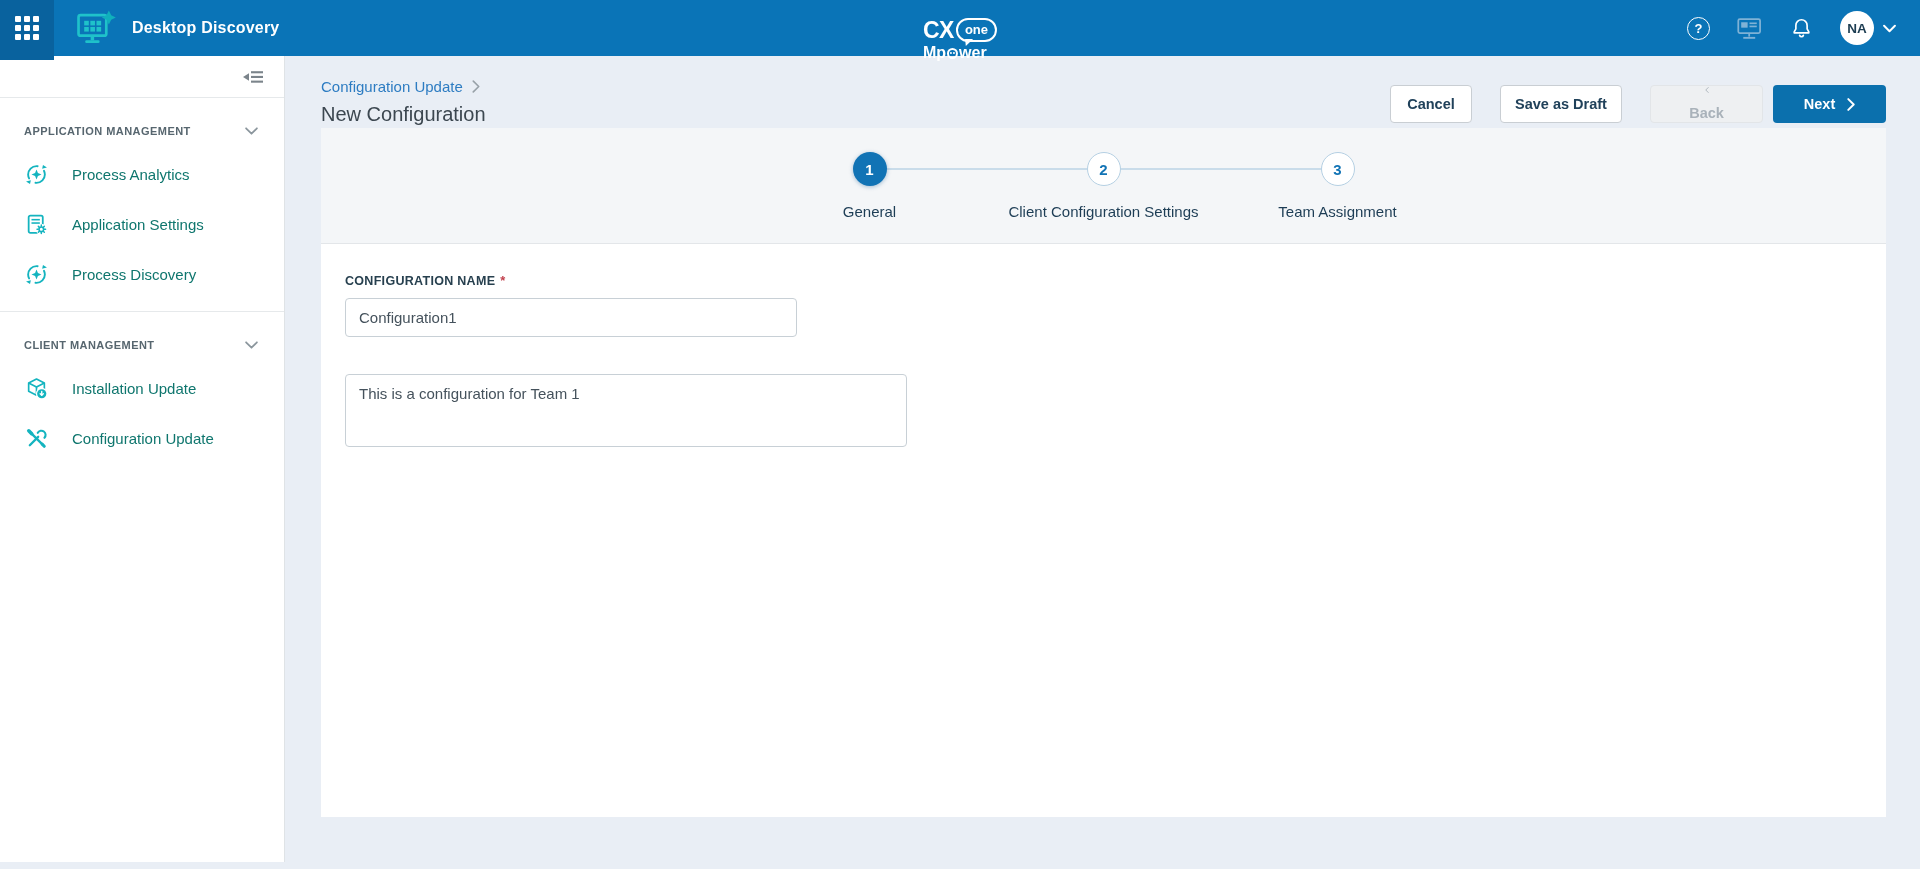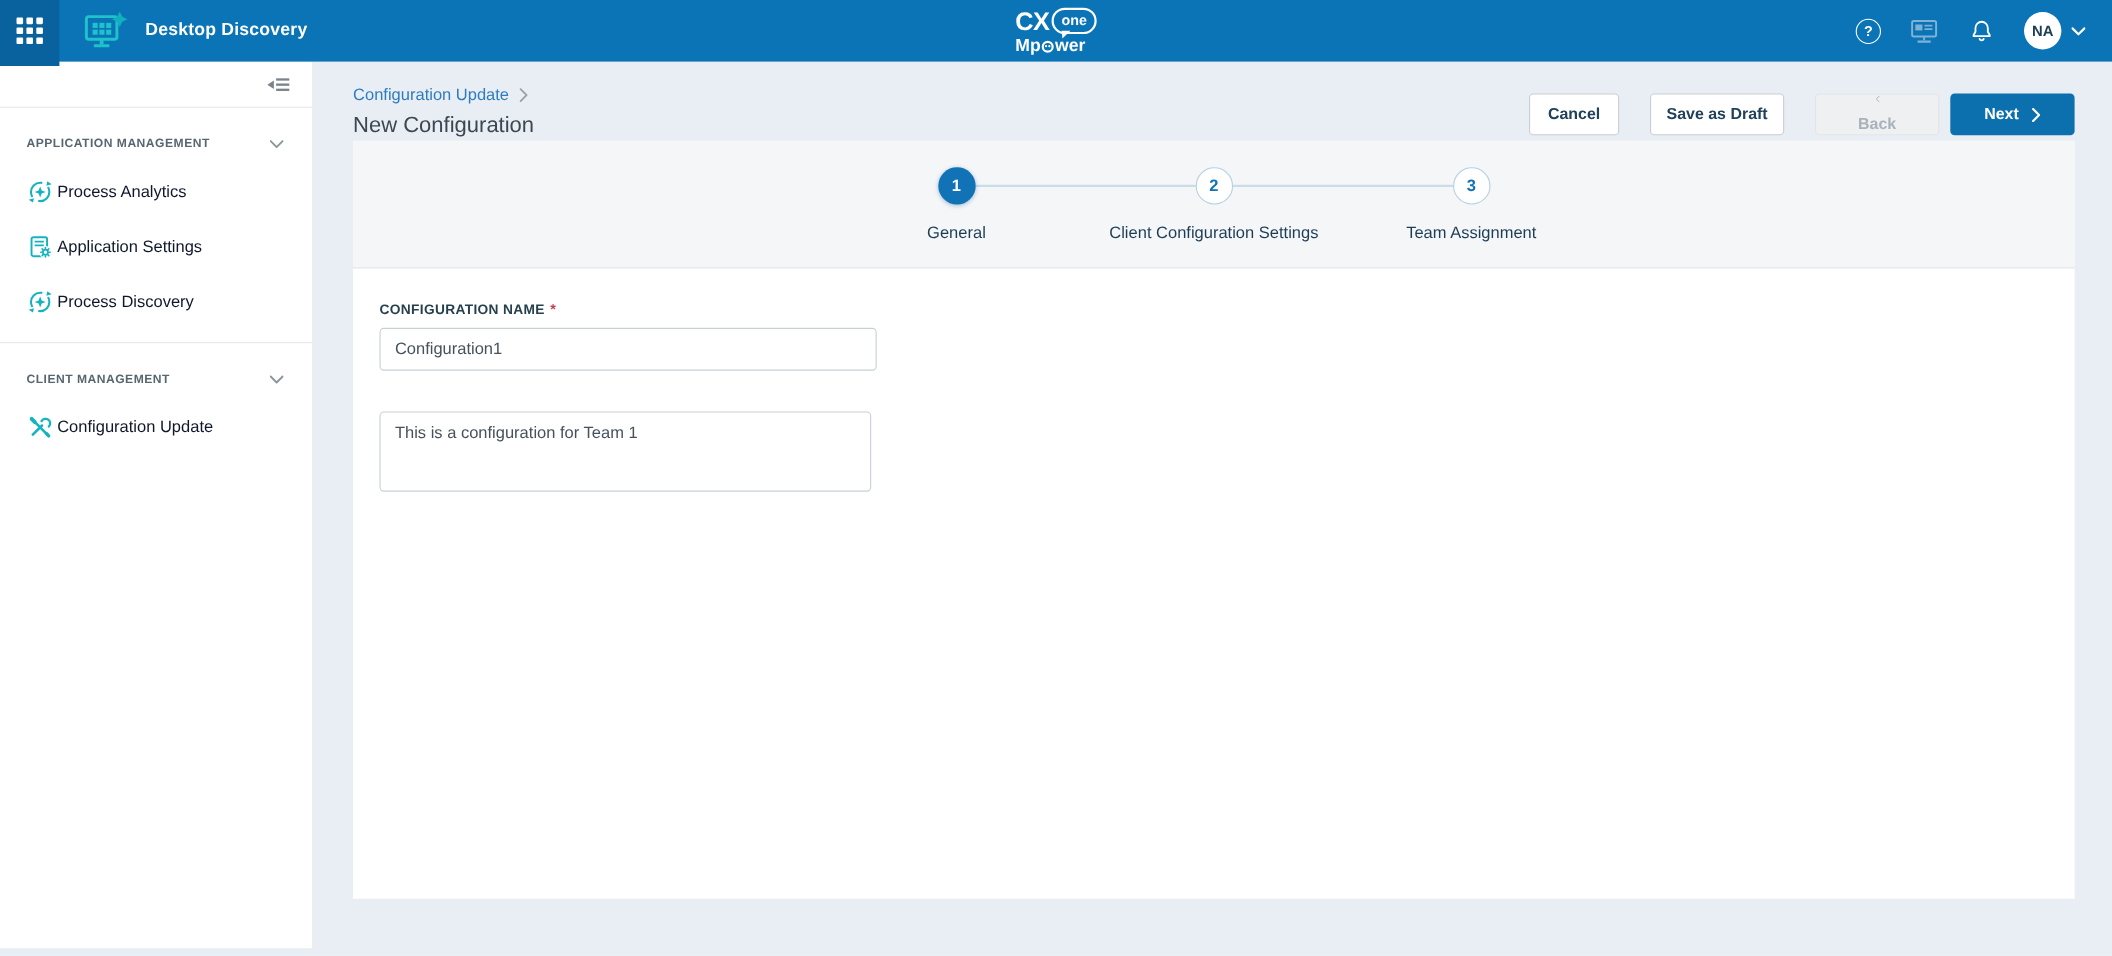--- a/index.html
+++ b/index.html
@@ -11,21 +11,21 @@
   }
 
   
   .topbar { height:56px; background:#0a74b7; display:flex; align-items:center; position:relative; color:#fff; }
   .waffle { width:54px; height:63px; background:#09629e; display:flex; align-items:center; justify-content:center; cursor:pointer; }
   .waffle-grid { display:grid; grid-template-columns:repeat(3,6px); grid-gap:3px; }
   .waffle-grid span { width:6px; height:6px; background:#fff; border-radius:1px; }
   .app-badge { margin-left:21px; display:flex; }
   .app-title { font-size:16px; font-weight:700; margin-left:15px; letter-spacing:.2px; }
 
-  .logo { position:absolute; left:50%; transform:translateX(-50%); top:7px; line-height:1; }
+  .logo { position:absolute; left:50%; transform:translateX(-50%); top:18px; line-height:1; }
   .logo-line1 { display:flex; align-items:center; font-weight:700; }
   .logo-cx { font-size:23px; font-weight:700; letter-spacing:-.5px; }
   .logo-one { border:2px solid #fff; border-radius:12px; font-size:13px; font-weight:700; padding:3px 7px 4px; margin-left:2px; position:relative; }
   .logo-one::after { content:""; position:absolute; left:6px; bottom:-6px; width:0; height:0;
       border-left:3px solid transparent; border-right:5px solid transparent; border-top:7px solid #fff; transform:skewX(-18deg); }
   .logo-line2 { font-size:16px; font-weight:700; margin-top:3px; display:flex; align-items:center; }
   .robot-o { width:11px; height:11px; border:2px solid #fff; border-radius:50%; display:inline-block; position:relative; margin:1px 1px 0; }
   .robot-o::before, .robot-o::after { content:""; position:absolute; width:2px; height:2px; background:#fff; border-radius:50%; top:2px; }
   .robot-o::before { left:1px; } .robot-o::after { right:1px; }
 
@@ -38,21 +38,21 @@
   
   .layout { display:flex; height:806px; }
 
   
   .sidebar { width:285px; min-width:285px; background:#fff; border-right:1px solid #dfe3e6; }
   .sidebar-top { height:42px; display:flex; align-items:center; justify-content:flex-end; padding-right:20px; border-bottom:1px solid #e6e9eb; }
   .collapse-btn { cursor:pointer; display:flex; }
   .side-section { padding-top:23px; }
   .side-header { display:flex; align-items:center; justify-content:space-between; padding:0 26px 0 24px; height:20px;
       color:#57666f; font-size:11px; font-weight:700; letter-spacing:.45px; cursor:pointer; margin-bottom:8px;gap:46px; }
-  .nav-item { display:flex; align-items:center; gap:4px; padding-left:24px; height:50px; font-size:15px; color:#0f172a; cursor:pointer; }
+  .nav-item { display:flex; align-items:center; gap:24px; padding-left:24px; height:50px; font-size:15px; color:#0f766e; cursor:pointer; }
   .nav-icon { width:24px; display:flex; justify-content:center; }
   .side-divider { border-top:1px solid #e6e9eb; margin-top:12px; }
 
   
   .main { flex:1; padding:0 34px 0 36px; }
   .page-header { display:flex; justify-content:space-between; align-items:flex-start; padding-top:22px; height:72px; }
   .crumbs { display:flex; align-items:center; gap:9px; font-size:15px; }
   .crumb-link { color:#2d7cc2; cursor:pointer; }
   .page-title { font-size:20px; color:#3c4750; margin-top:8px; }
   .actions { display:flex; align-items:center; margin-top:7px; }
@@ -73,21 +73,21 @@
   .step-label { position:absolute; top:51px; left:50%; transform:translateX(-50%); white-space:nowrap;
       font-size:15px; font-weight:400; color:#1d3d55; }
   .connector { width:200px; height:2px; background:#c9dcea; margin-top:16px; }
 
   .form-area { padding:29px 0 0 24px; }
   .field-label { font-size:12.5px; font-weight:700; color:#27404f; letter-spacing:.3px; display:flex; gap:5px; align-items:baseline; }
   .req { color:#c2414d; font-size:13px; }
   .text-input { display:block; width:452px; height:39px; border:1px solid #c8d0d6; border-radius:4px; margin-top:10px;
       padding:0 13px; font-size:15px; color:#45525c; font-family:inherit; outline:none; background:#fff; }
   .field-gap { height:27px; }
-  .text-area { display:block; width:447px; height:73px; border:1px solid #c8d0d6; border-radius:4px; margin-top:10px;
+  .text-area { display:block; width:562px; height:73px; border:1px solid #c8d0d6; border-radius:4px; margin-top:10px;
       padding:9px 13px; font-size:15px; color:#45525c; font-family:inherit; resize:none; outline:none; line-height:1.35; }
 </style>
 </head>
 <body>
 
 <header class="topbar">
   <div class="waffle">
     <div class="waffle-grid">
       <span></span>
         <span></span>
@@ -231,20 +231,36 @@
     </div>
 
     <div class="side-section">
       <div class="side-header">
         <span>CLIENT MANAGEMENT</span>
         <svg width="13" height="8" viewBox="0 0 12 7">
           <polyline points="1,1 6,6 11,1" fill="none" stroke="#8b969d" stroke-width="1.6" stroke-linecap="round" stroke-linejoin="round"></polyline>
         </svg>
       </div>
 
+      <div class="nav-item">
+        <span class="nav-icon">
+          <svg width="23" height="23" viewBox="0 0 22 22">
+            <path d="M11 2 L18.5 5.8 V13.6 L11 17.4 L3.5 13.6 V5.8 Z" fill="none" stroke="#14b4bf" stroke-width="1.6" stroke-linejoin="round"></path>
+            <path d="M3.5 5.8 L11 9.6 L18.5 5.8" fill="none" stroke="#14b4bf" stroke-width="1.6" stroke-linejoin="round"></path>
+            <line x1="11" y1="9.6" x2="11" y2="17.4" stroke="#14b4bf" stroke-width="1.6"></line>
+            <circle cx="16" cy="16" r="5.6" fill="#ffffff"></circle>
+            <circle cx="16" cy="16" r="4.4" fill="#14b4bf"></circle>
+            <g stroke="#ffffff" stroke-width="1.3" fill="none" stroke-linecap="round" stroke-linejoin="round">
+              <line x1="16" y1="13.8" x2="16" y2="17.4"></line>
+              <polyline points="14.5,16 16,17.5 17.5,16"></polyline>
+            </g>
+          </svg>
+        </span>
+        <span>Installation Update</span>
+      </div>
 
       <div class="nav-item">
         <span class="nav-icon">
           <svg width="23" height="23" viewBox="0 0 22 22">
             <path d="M18.6 10.3 A4 4 0 1 0 12.2 5.6" fill="none" stroke="#14b4bf" stroke-width="2" stroke-linecap="round"></path>
             <line x1="12.6" y1="9.4" x2="4.6" y2="17.4" stroke="#14b4bf" stroke-width="2.2" stroke-linecap="round"></line>
             <line x1="5.6" y1="5.6" x2="16.4" y2="16.4" stroke="#14b4bf" stroke-width="2.2" stroke-linecap="round"></line>
             <line x1="3.6" y1="3.6" x2="6.4" y2="6.4" stroke="#14b4bf" stroke-width="3.4" stroke-linecap="round"></line>
             <line x1="16.4" y1="16.4" x2="18.4" y2="18.4" stroke="#14b4bf" stroke-width="3" stroke-linecap="round"></line>
           </svg>

